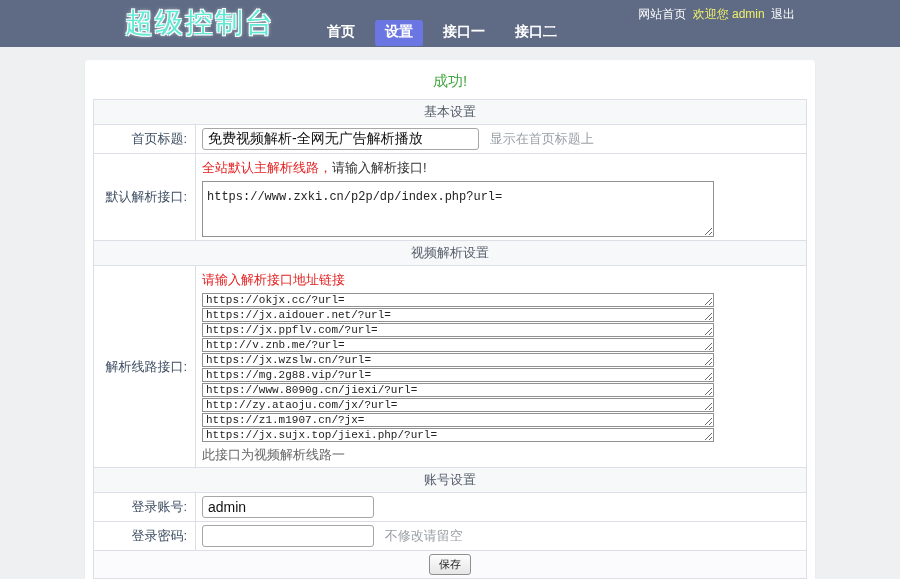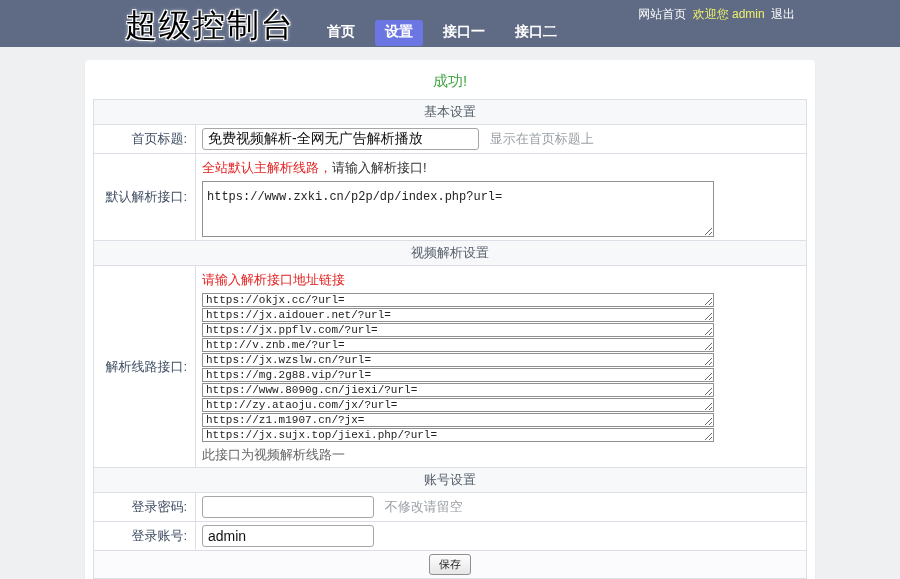--- a/index.html
+++ b/index.html
@@ -14,23 +14,23 @@
 
   
   .site-header {
     position:relative;
     height:47px;
     background:#5f6b85;
   }
   .brand {
     position:absolute;
     left:125px; top:4px;
-    font-size:32px;
+    font-size:28px;
     letter-spacing:2px;
-    color:#000000;
+    color:#5eead4;
     text-shadow:-1px -1px 0 #fff, 1px -1px 0 #fff, -1px 1px 0 #fff, 1px 1px 0 #fff, 0 0 4px #fff;
     font-family:Liberation Serif, serif;
   }
   .topbar {
     position:absolute;
     top:6px; right:105px;
     font-size:12px;
     color:#fff;
   }
   .topbar a { color:#fff; text-decoration:none; }
@@ -200,30 +200,30 @@
               <textarea spellcheck="false" style="">https://jx.sujx.top/jiexi.php/?url=</textarea>
             </div>
         <div class="line-note">此接口为视频解析线路一</div>
       </td>
     </tr>
 
     <tr>
       <td class="sec" colspan="2">账号设置</td>
     </tr>
     <tr>
+      <td class="lbl">登录账号:</td>
+      <td class="ctl">
+        <input type="text" class="text-input account-input" spellcheck="false" value="admin" style="">
+      </td>
+    </tr>
+    <tr>
       <td class="lbl">登录密码:</td>
       <td class="ctl">
         <input type="text" class="text-input account-input" spellcheck="false" style="">
         <span class="hint">不修改请留空</span>
-      </td>
-    </tr>
-    <tr>
-      <td class="lbl">登录账号:</td>
-      <td class="ctl">
-        <input type="text" class="text-input account-input" spellcheck="false" value="admin" style="">
       </td>
     </tr>
 
     <tr>
       <td class="saverow" colspan="2">
         <button class="save-btn">保存</button>
       </td>
     </tr>
   </tbody>
     </table>

